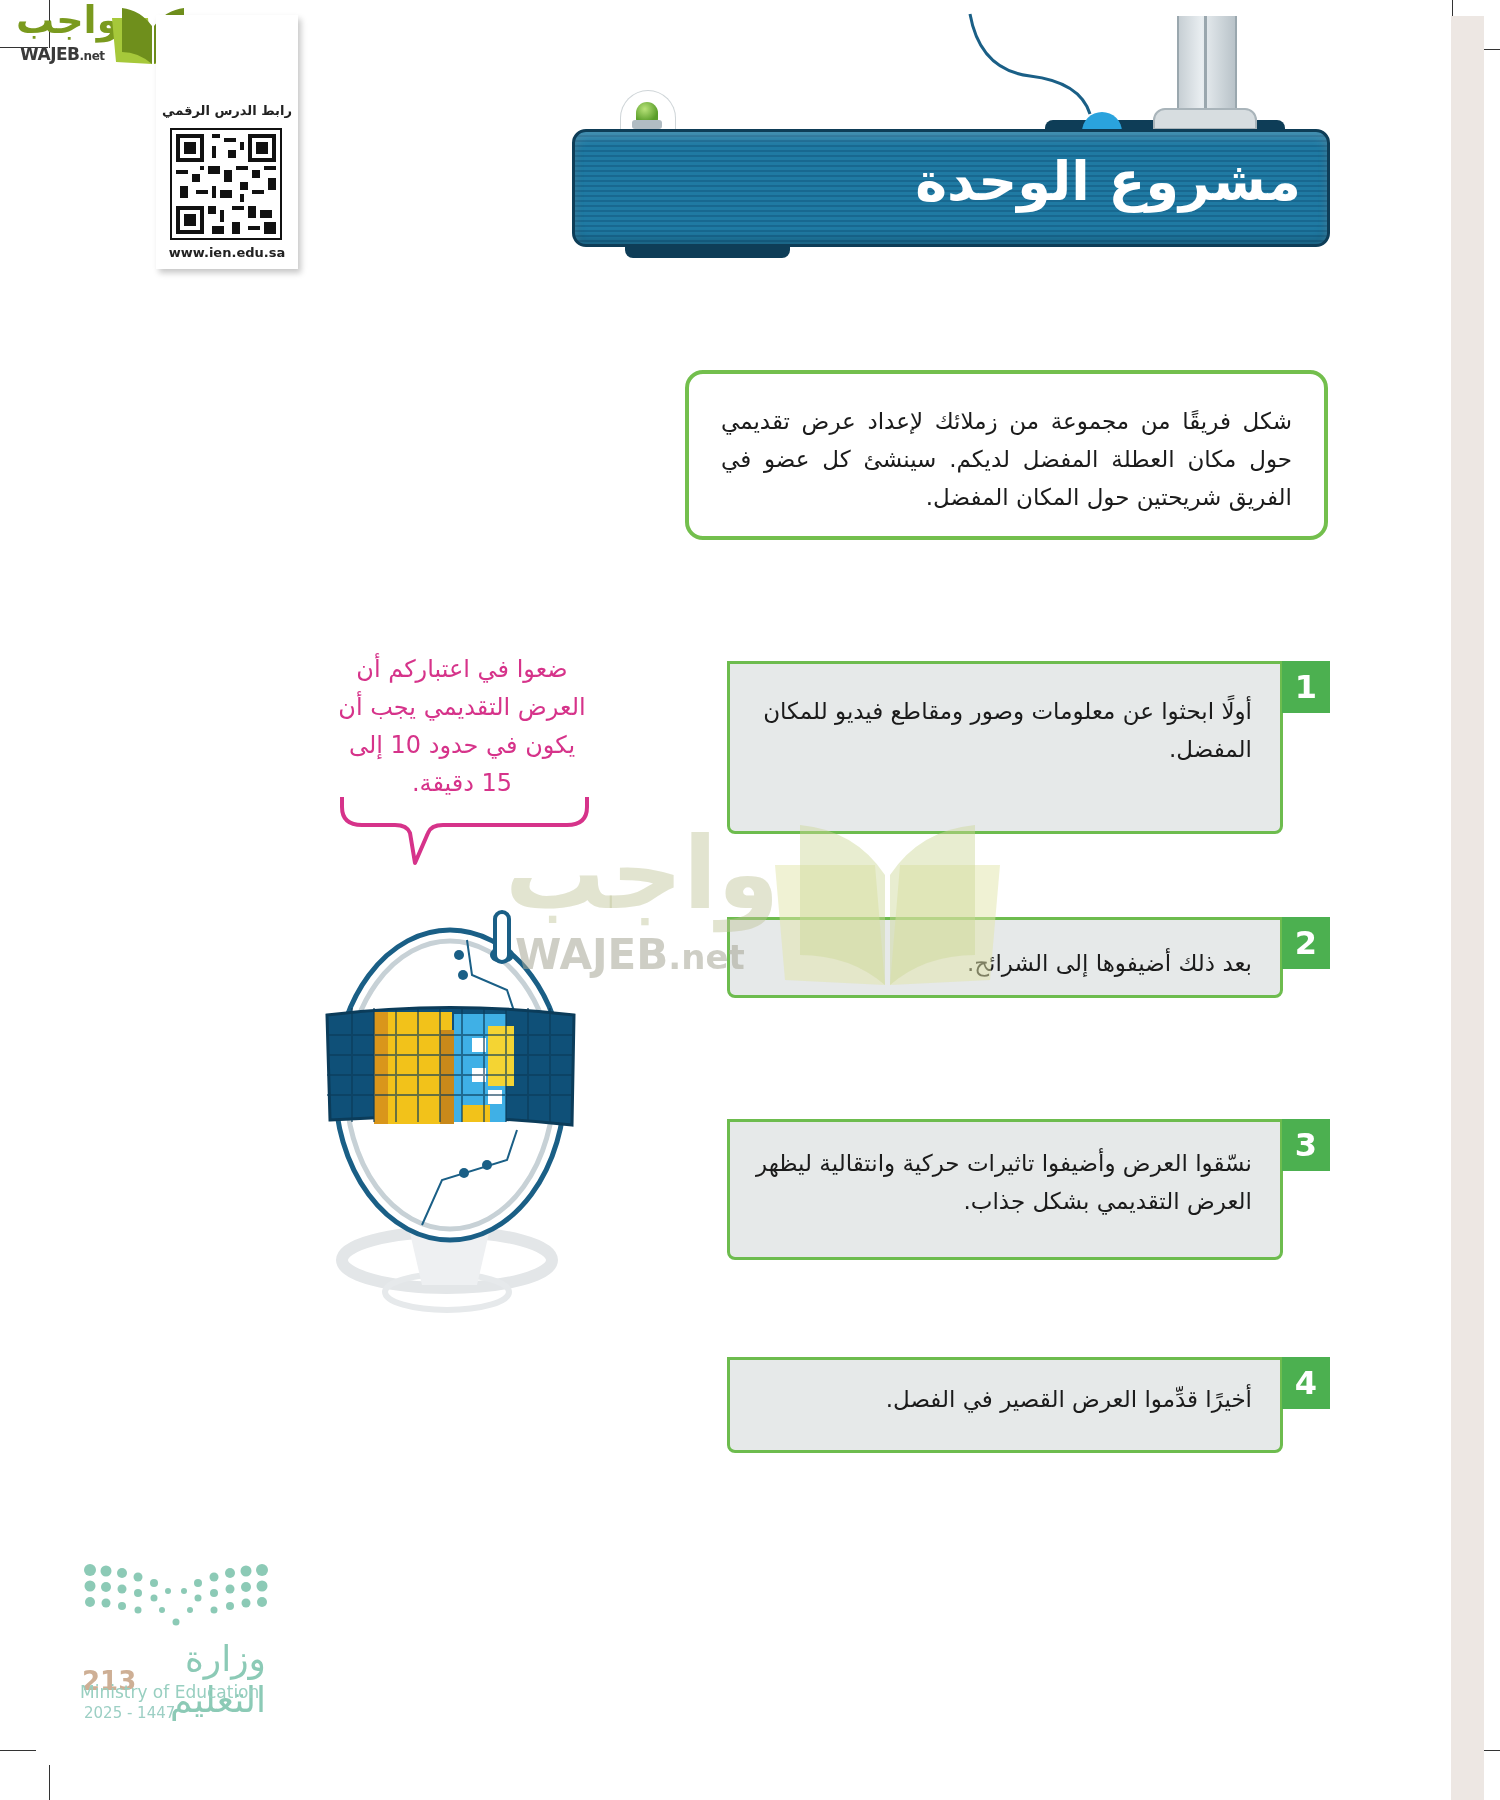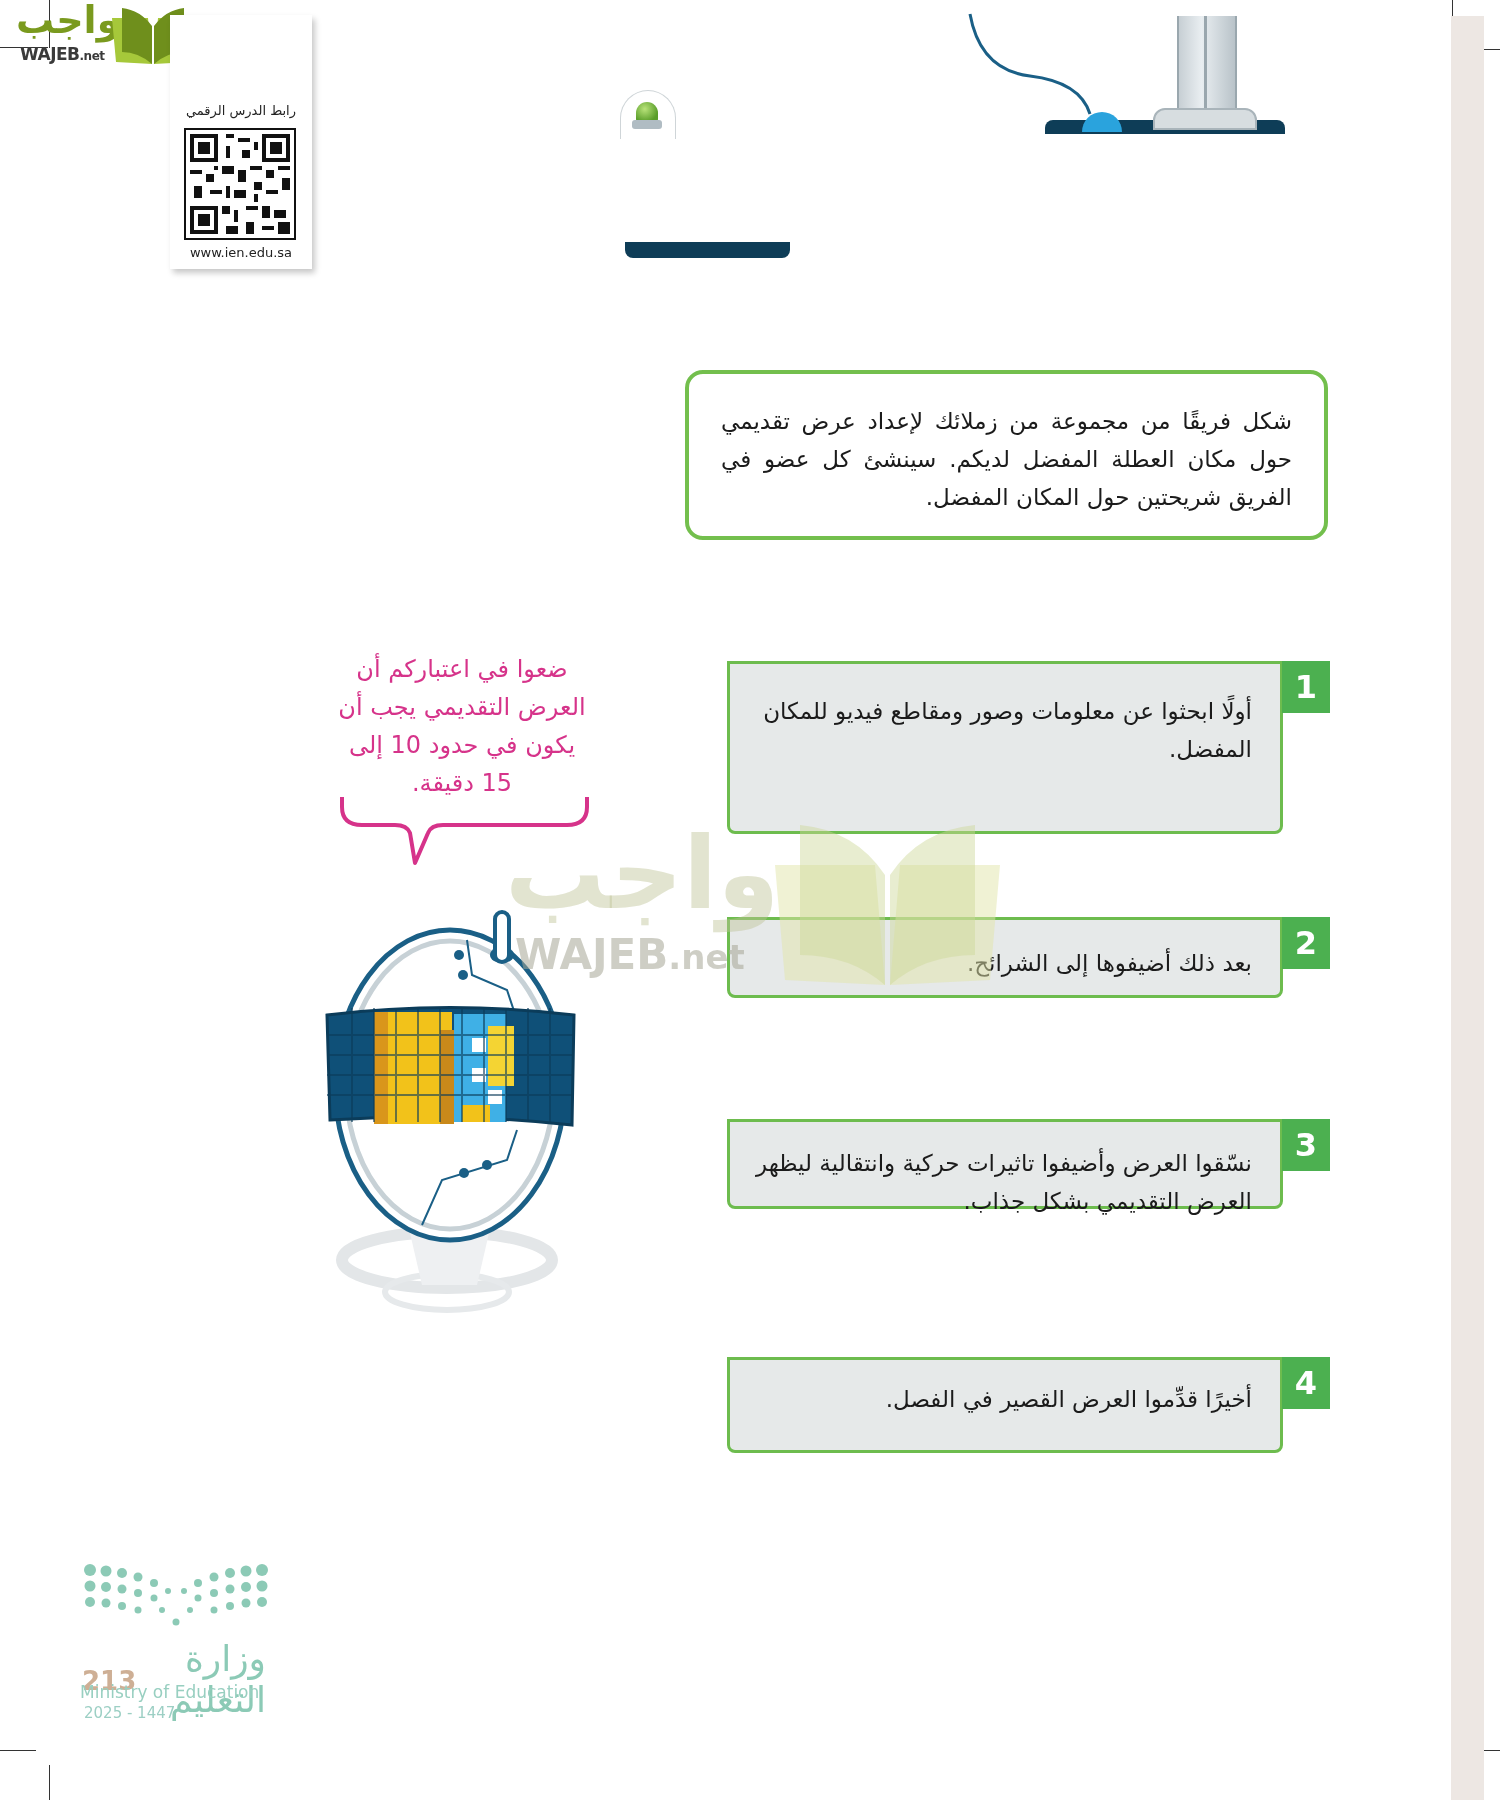--- a/index.html
+++ b/index.html
@@ -13,22 +13,22 @@
   
   .side-strip { left:1451px; top:16px; width:33px; height:1784px; background:#ede7e3; }
 
   
   .wajeb-logo { left:8px; top:4px; width:190px; height:62px; }
   .wajeb-ar { position:absolute; left:8px; top:-6px; font-size:38px; font-weight:bold; color:#7a9a1e; direction:rtl; }
   .wajeb-en { position:absolute; left:12px; top:40px; font-size:17px; font-weight:bold; color:#3a3a3a; letter-spacing:-0.5px; }
   .wajeb-en small { font-size:12px; }
 
   
-  .qr-card { left:170px; top:15px; width:142px; height:254px; background:#fff;
-             box-shadow:3px 4px 6px rgba(0,0,0,0.22); }
+  .qr-card { left:156px; top:15px; width:142px; height:254px; background:#fff;
+             box-shadow:3px 4px 6px rgba(0,0,0,0.22);font-weight:bold; }
   .qr-label { position:absolute; left:0; right:0; top:88px; text-align:center; font-size:13px; color:#222; direction:rtl; }
   .qr-code { position:absolute; left:14px; top:113px; width:112px; height:112px; border:2px solid #111; background:#fff; box-sizing:border-box; }
   .qr-url { position:absolute; left:0; right:0; top:230px; text-align:center; font-size:13px; color:#222; }
 
   
   .banner-wrap { left:570px; top:10px; width:770px; height:260px; }
   .banner { position:absolute; left:2px; top:119px; width:758px; height:118px; border-radius:14px;
             border:3px solid #0e3d57; box-sizing:border-box;
             background: repeating-linear-gradient(180deg, #1f7aa3 0px, #1f7aa3 3px, #186890 3px, #186890 5px);
             box-shadow: inset 0 6px 10px rgba(255,255,255,0.18), inset 0 -6px 10px rgba(0,0,0,0.2); }
@@ -159,37 +159,40 @@
   </svg>
   <div class="pole"></div>
   <div class="pole-mid"></div>
   <div class="banner-top-dark"></div>
   <div class="pole-base"></div>
   <div class="blue-knob"></div>
   <div class="led-ring"></div>
   <div class="led"></div>
   <div class="led-base"></div>
   <div class="banner-foot"></div>
+  <div class="banner">
+    <div class="banner-title">مشروع الوحدة</div>
+  </div>
 </div>
 
 <div class="abs intro">
   <div class="intro-text">شكل فريقًا من مجموعة من زملائك لإعداد عرض تقديمي حول مكان العطلة المفضل لديكم. سينشئ كل عضو في الفريق شريحتين حول المكان المفضل.</div>
 </div>
 
 <div class="abs step" style="top:661px; height:173px;">
   <div class="step-text">أولًا ابحثوا عن معلومات وصور ومقاطع فيديو للمكان المفضل.</div>
 </div>
 <div class="abs badge" style="left:1282px; top:661px;">1</div>
 
 <div class="abs step" style="top:917px; height:81px;">
   <div class="step-text" style="top:24px;">بعد ذلك أضيفوها إلى الشرائح.</div>
 </div>
 <div class="abs badge" style="left:1282px; top:917px;">2</div>
 
-<div class="abs step" style="top:1119px; height:90px;">
+<div class="abs step" style="top:1119px; height:141px;">
   <div class="step-text" style="top:22px;">نسّقوا العرض وأضيفوا تاثيرات حركية وانتقالية ليظهر العرض التقديمي بشكل جذاب.</div>
 </div>
 <div class="abs badge" style="left:1282px; top:1119px;">3</div>
 
 <div class="abs step" style="top:1357px; height:96px;">
   <div class="step-text" style="top:20px;">أخيرًا قدِّموا العرض القصير في الفصل.</div>
 </div>
 <div class="abs badge" style="left:1282px; top:1357px;">4</div>
 
 <div class="abs bubble-text">ضعوا في اعتباركم أن العرض التقديمي يجب أن يكون في حدود 10 إلى 15 دقيقة.</div>

